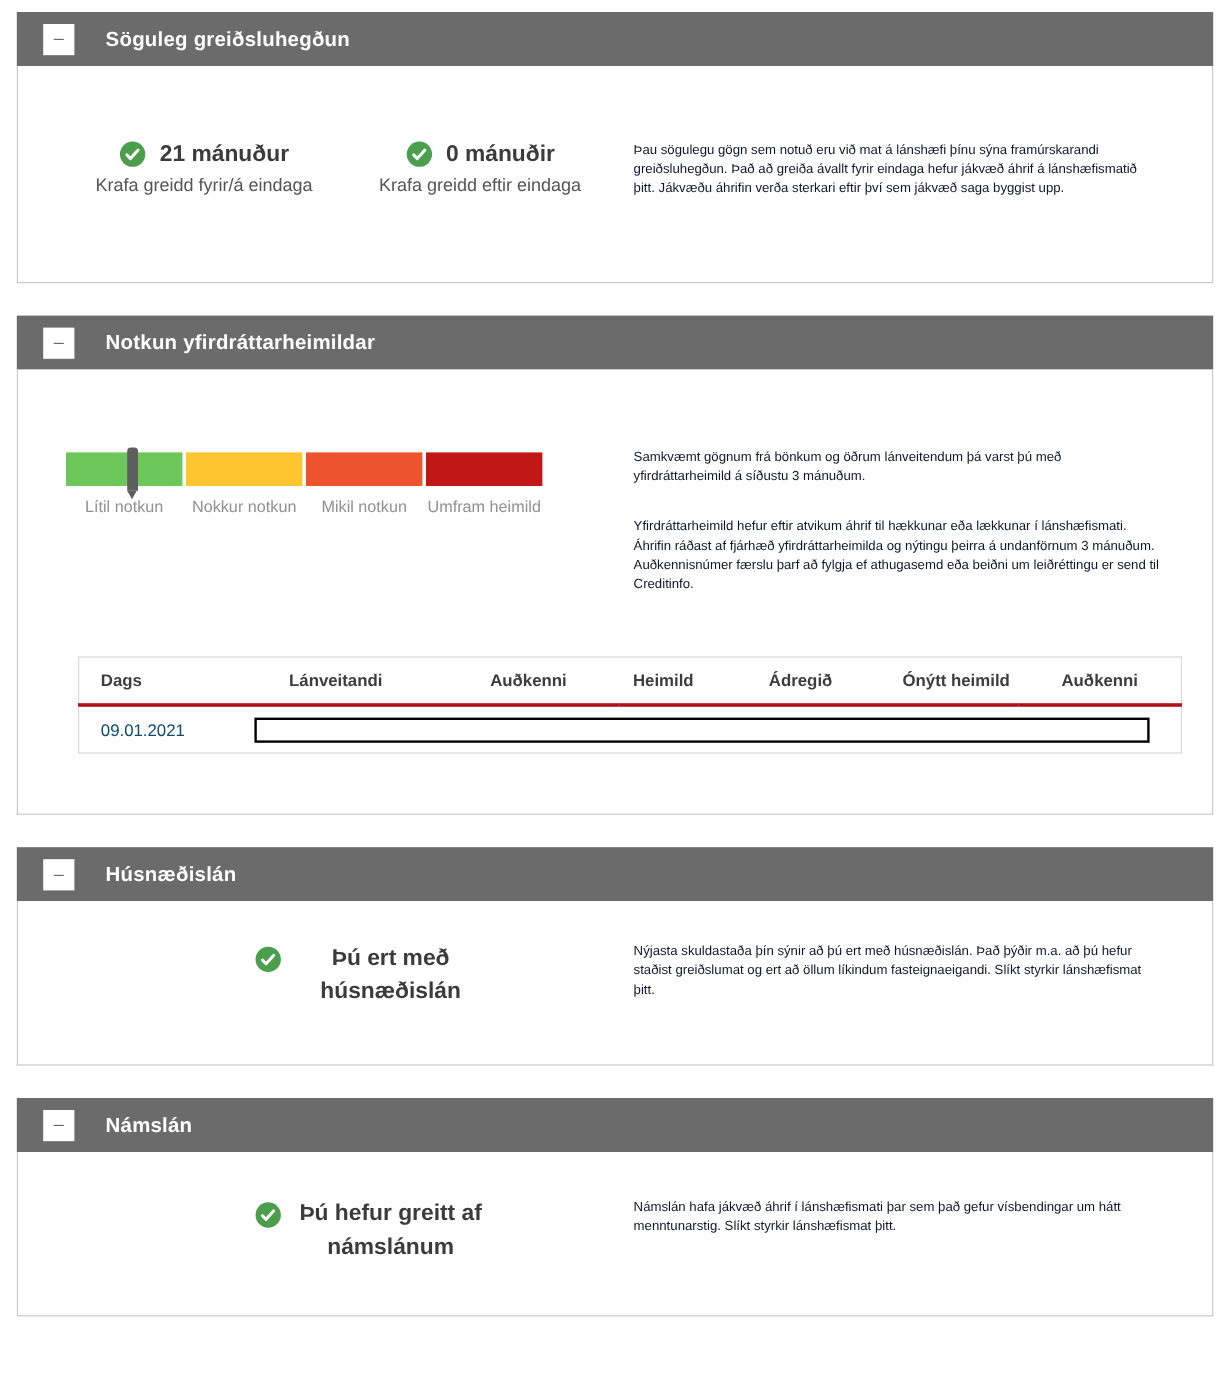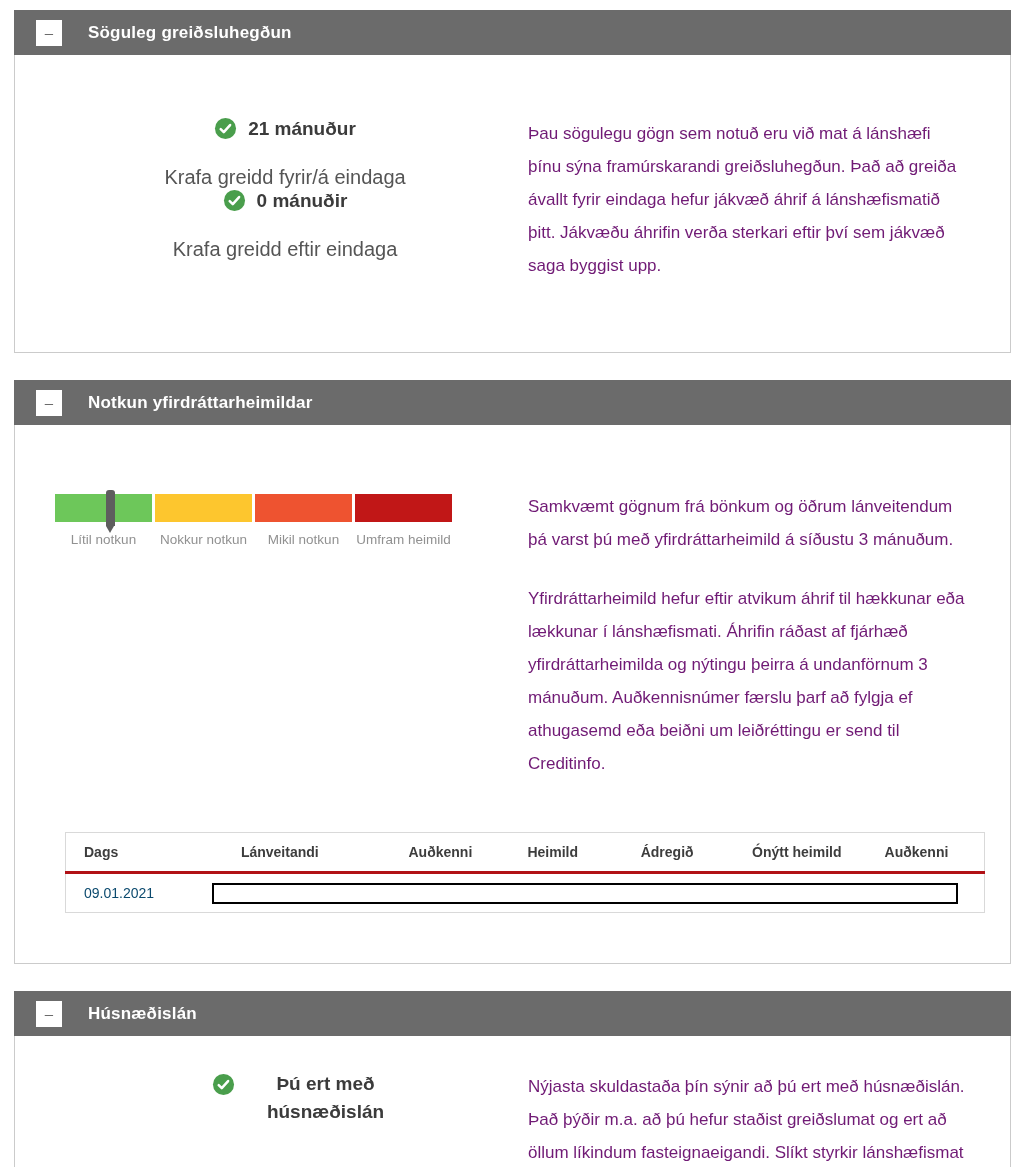--- a/index.html
+++ b/index.html
@@ -42,44 +42,44 @@
     border: 1px solid #cbcbcb;
     border-top: none;
     background: #fff;
   }
 
   
   .cols { display: flex; }
   .col-left  { width: 460px; flex-shrink: 0; }
   .col-right { flex: 1; padding-left: 13px; }
   .desc {
-    font-size: 17px;
-    line-height: 33px;
-    color: #701a75;
+    font-size: 11px;
+    line-height: 16px;
+    color: #0f172a;
   }
   .desc + .desc { margin-top: 26px; }
 
   
   .p1-body { padding: 62px 42px 70px 40px; }
-  .stats { display: flex; flex-direction: column; }
+  .stats { display: flex; }
   .stat { flex: 1; text-align: center; }
   .stat-top {
     display: inline-flex;
     align-items: center;
     gap: 11px;
   }
   .stat-value {
     font-size: 19px;
     font-weight: bold;
     color: #3b3b3b;
   }
   .stat-label {
-    font-size: 20px;
+    font-size: 15px;
     color: #555;
-    margin-top: 22px;
+    margin-top: 1px;
   }
   .check-icon { width: 23px; height: 23px; flex-shrink: 0; display: block; }
 
   
   .p2-body { padding: 65px 42px 0 40px; }
   .gauge-wrap { position: relative; width: 397px; padding-top: 4px; }
   .gauge {
     display: flex;
     gap: 3px;
     height: 28px;

